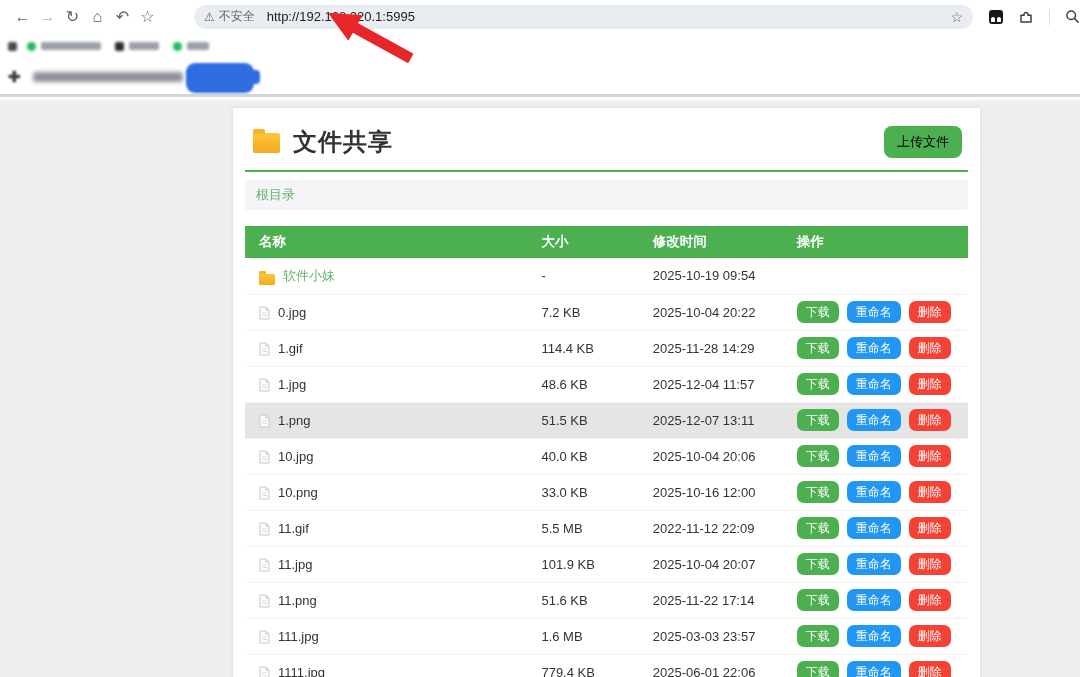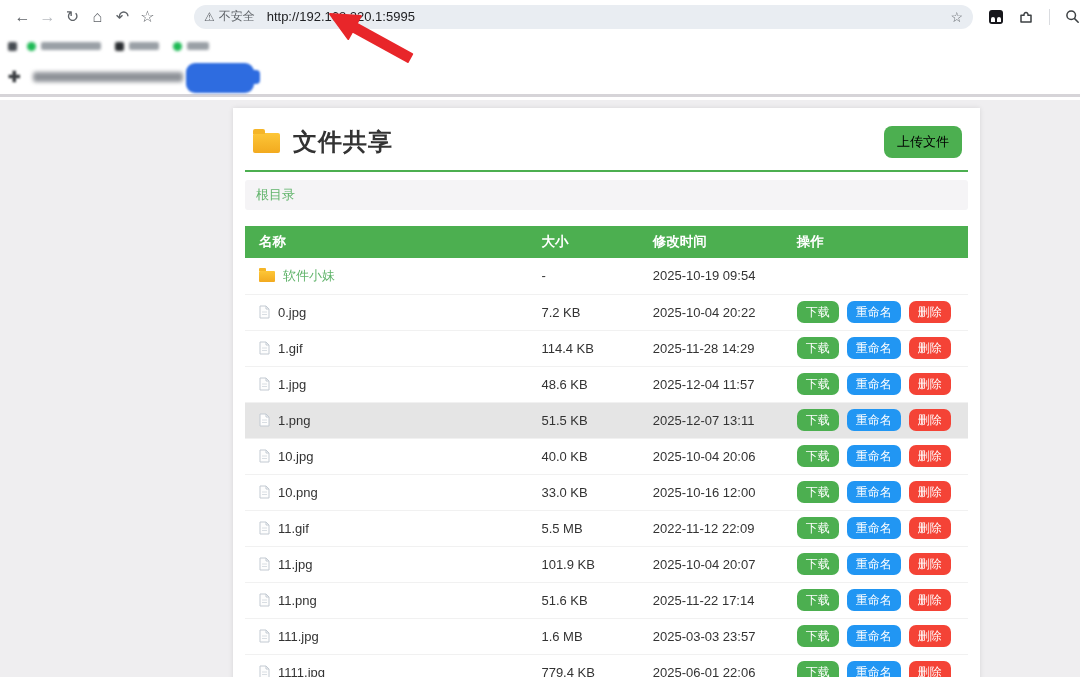--- a/index.html
+++ b/index.html
@@ -54,21 +54,21 @@
 
   .breadcrumb { margin-top:8px; height:30px; line-height:30px; background:#f5f4f6; border-radius:3px;
                 padding:0 11px; font-size:13px; color:var(--link-green,#61b46b); }
 
   table { width:100%; border-collapse:collapse; margin-top:16px; table-layout:fixed; }
   thead th { background:var(--accent-green,#4caf50); color:#fff; text-align:left; font-size:13.5px;
              font-weight:bold; height:32px; padding:0; }
   thead th.first { padding-left:14px; }
   tbody td { height:36px; border-bottom:1px solid #f1f1f1; font-size:13px; color:#333; padding:0; }
   tbody tr.hl { background:#e5e5e5; }
-  .name-wrap { display:flex; align-items:center; gap:8px; padding-left:14px; }
+  .name-wrap { display:flex; align-items:flex-end; gap:8px; padding-left:14px; }
   .folder-sm { position:relative; width:16px; height:11px; background:linear-gradient(#fdc637,#f2aa1f);
                border-radius:1px; flex:0 0 auto; margin-top:2px; }
   .folder-sm::before { content:""; position:absolute; top:-3px; left:0; width:7px; height:3px;
                        background:#f5b527; border-radius:1px 1px 0 0; }
   .doc-ic { flex:0 0 auto; display:block; }
   .fname { white-space:nowrap; overflow:hidden; text-overflow:ellipsis; }
   .fname.folder-link { color:var(--link-green,#61b46b); cursor:pointer; }
   .abtn { display:inline-block; color:#fff; border:none; border-radius:7px; font-size:12px; line-height:1;
           padding:5px 9px; margin-right:8px; cursor:pointer; font-family:inherit; }
   .abtn.dl { background:var(--accent-green,#4caf50); }

